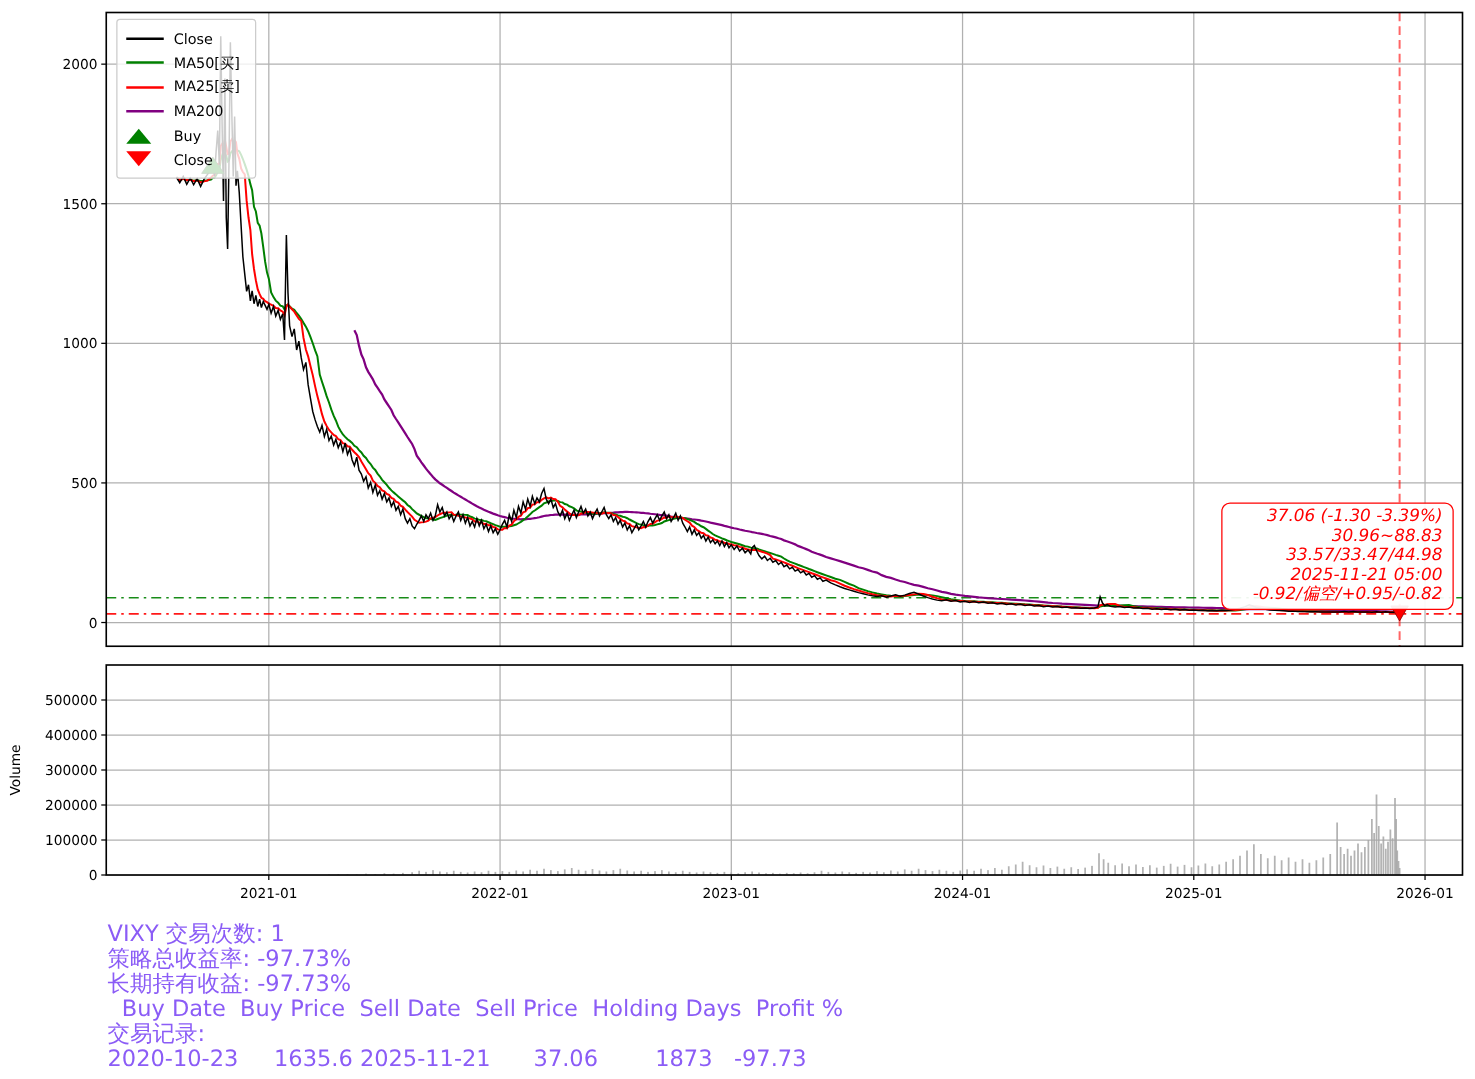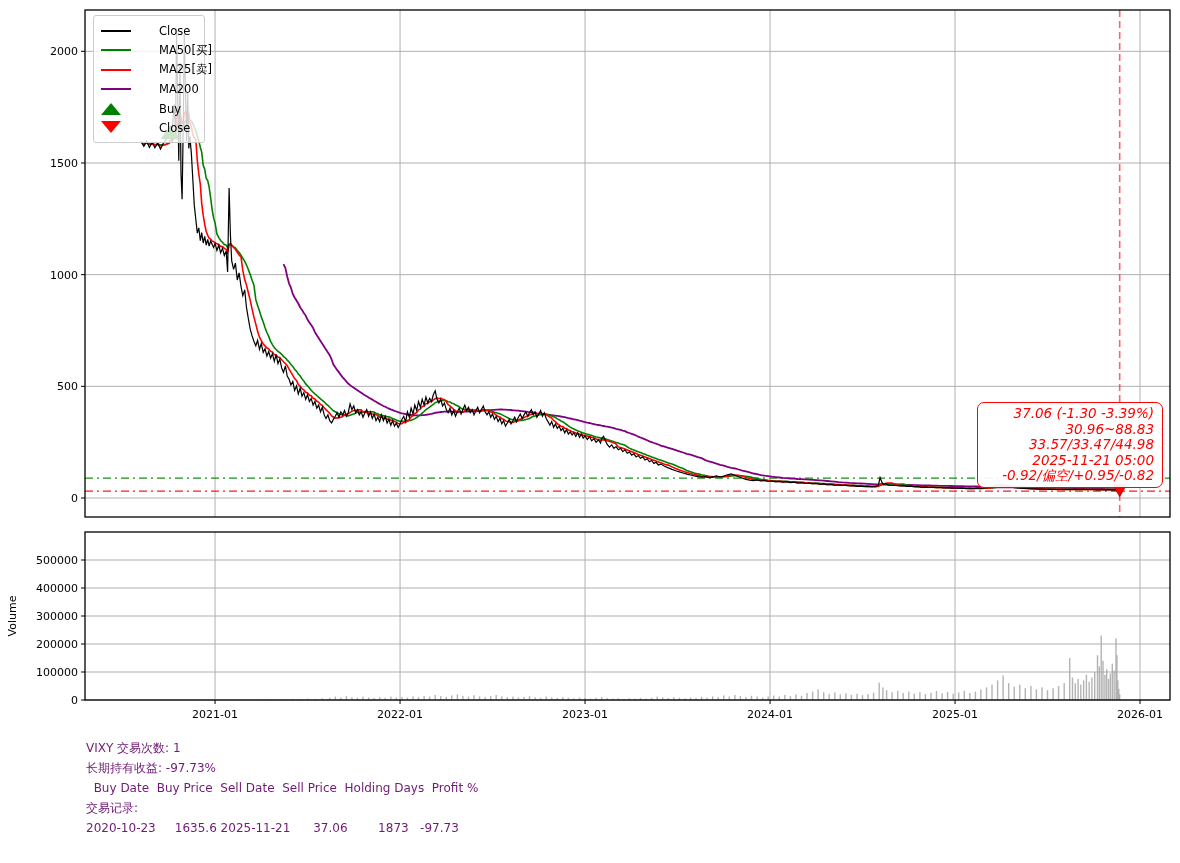--- a/index.html
+++ b/index.html
@@ -2,29 +2,29 @@
 <html><head>
 <meta charset="utf-8">
 <style>
   html,body{margin:0;padding:0;background:#ffffff;width:1180px;height:863px;overflow:hidden;
     font-family:"DejaVu Sans",sans-serif;}
   #figure{position:relative;width:1180px;height:863px;background:#fff;}
   #chart-svg{position:absolute;left:0;top:0;}
   #legend{position:absolute;left:93px;top:15px;width:96px;padding:5px 7px 4px 7px;
     background:rgba(255,255,255,0.8);border:1px solid #cccccc;border-radius:3px;
     font-size:11.5px;color:#000;}
-  .legend-row{display:flex;align-items:center;height:19.5px;gap:20px;}
+  .legend-row{display:flex;align-items:center;height:19.5px;}
   .legend-swatch{width:30px;display:flex;justify-content:flex-start;align-items:center;margin-right:8px;flex:0 0 30px;}
   .legend-line{width:30px;height:2px;}
   .tri-up{width:0;height:0;border-left:10px solid transparent;border-right:10px solid transparent;border-bottom:12px solid #008000;}
   .tri-down{width:0;height:0;border-left:10px solid transparent;border-right:10px solid transparent;border-top:12px solid #ff0000;margin-top:-2px;}
   #annotation-box{position:absolute;left:977px;top:402px;width:168px;padding:3px 8px;
     border:1.6px solid #ff0000;border-radius:7px;background:rgba(255,255,255,0.93);
     color:#ff0000;font-size:13.5px;line-height:15.6px;text-align:right;white-space:nowrap;font-style:italic;}
-  #stats-block{position:absolute;left:86px;top:738px;color:#701a75;font-size:12px;line-height:20px;}
+  #stats-block{position:absolute;left:86px;top:738px;color:#8b5cf6;font-size:18px;line-height:20px;}
   .stats-line{white-space:pre;}
 </style>
 </head>
 <body>
 
 <div id="figure">
   <svg id="chart-svg" width="1180" height="732" viewBox="0 0 1180 732">
       <line x1="215.05200341005477" y1="10" x2="215.05200341005477" y2="517" stroke="#b0b0b0" stroke-width="1"></line>
       <line x1="215.05200341005477" y1="532" x2="215.05200341005477" y2="700" stroke="#b0b0b0" stroke-width="1"></line>
       <line x1="400.0477408354594" y1="10" x2="400.0477408354594" y2="517" stroke="#b0b0b0" stroke-width="1"></line>
@@ -306,18 +306,19 @@
   <div id="annotation-box">
     <div>37.06 (-1.30 -3.39%)</div>
     <div>30.96~88.83</div>
     <div>33.57/33.47/44.98</div>
     <div>2025-11-21 05:00</div>
     <div>-0.92/偏空/+0.95/-0.82</div>
   </div>
 
   <div id="stats-block">
     <div class="stats-line">VIXY 交易次数: 1</div>
+    <div class="stats-line">策略总收益率: -97.73%</div>
     <div class="stats-line">长期持有收益: -97.73%</div>
     <div class="stats-line">  Buy Date  Buy Price  Sell Date  Sell Price  Holding Days  Profit %</div>
     <div class="stats-line">交易记录:</div>
     <div class="stats-line">2020-10-23     1635.6 2025-11-21      37.06        1873   -97.73</div>
   </div>
 </div>
 
 </body></html>

